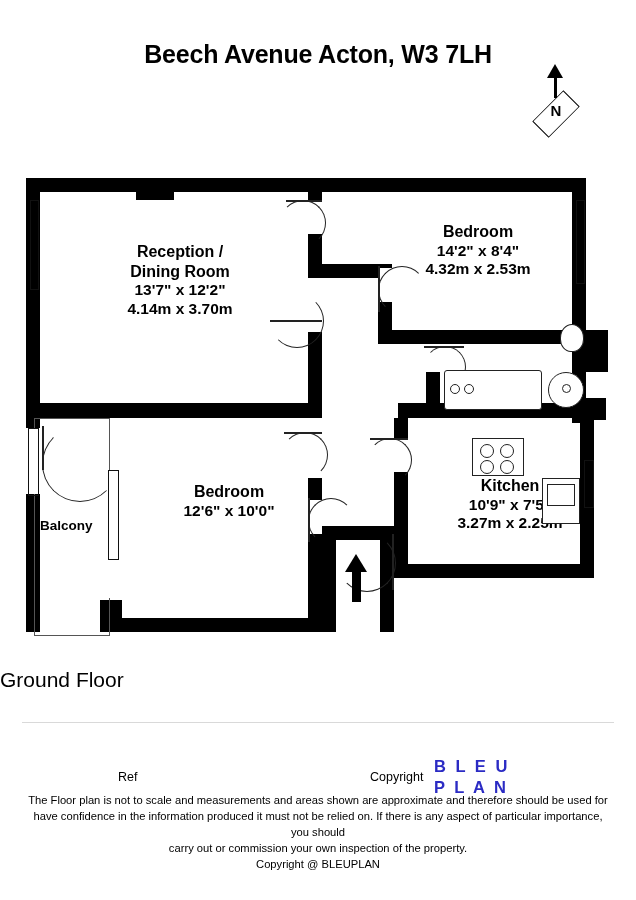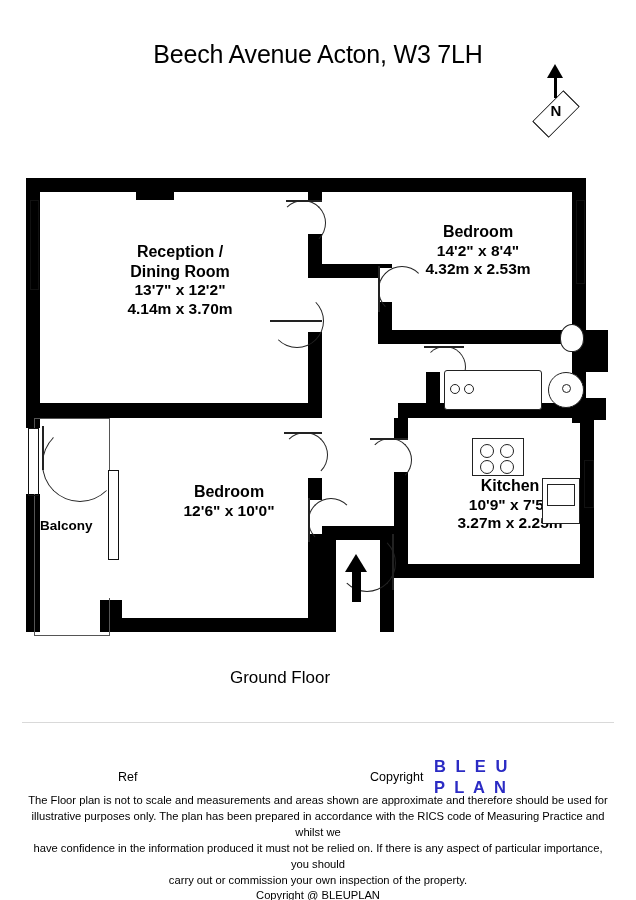--- a/index.html
+++ b/index.html
@@ -22,21 +22,21 @@
   }
 
   
   .title {
     position: absolute;
     top: 40px;
     left: 0;
     width: 636px;
     text-align: center;
     font-size: 25px;
-    font-weight: normal;
+    font-weight: bold;
     letter-spacing: -0.2px;
   }
   .subtitle {
     position: absolute;
     top: 82px;
     left: 0;
     width: 636px;
     text-align: center;
     font-size: 14.5px;
   }
@@ -133,22 +133,22 @@
     font-size: 13.5px;
     font-weight: bold;
     text-align: left;
   }
 
   .floor-caption {
     position: absolute;
     top: 668px;
     left: 0;
     width: 560px;
-    text-align: center;
-    font-size: 17px;
+    text-align: left;
+    font-size: 21px;
   }
 
   
   .footer-rule {
     position: absolute;
     left: 22px;
     top: 722px;
     width: 592px;
     height: 1px;
     background: #d9d9d9;
@@ -358,19 +358,18 @@
 
   <div class="footer-rule"></div>
   <div class="ref">Ref</div>
   <div class="copyright-lbl">Copyright</div>
   <div class="brand">
     <div>B L E U</div>
     <div>P L A N</div>
   </div>
   <div class="disclaimer">
     <span class="c">The Floor plan is not to scale and measurements and areas shown are approximate and therefore should be used for</span>
-    <span class="c">illustrative purposes only. The plan has been prepared in accordance with the RICS code of Measuring Practice and whilst we</span>
     <span class="c">have confidence in the information produced it must not be relied on. If there is any aspect of particular importance, you should</span>
     <span class="c">carry out or commission your own inspection of the property.</span>
     <span class="c">Copyright @ BLEUPLAN</span>
   </div>
 
 </div>
 
 </body></html>

